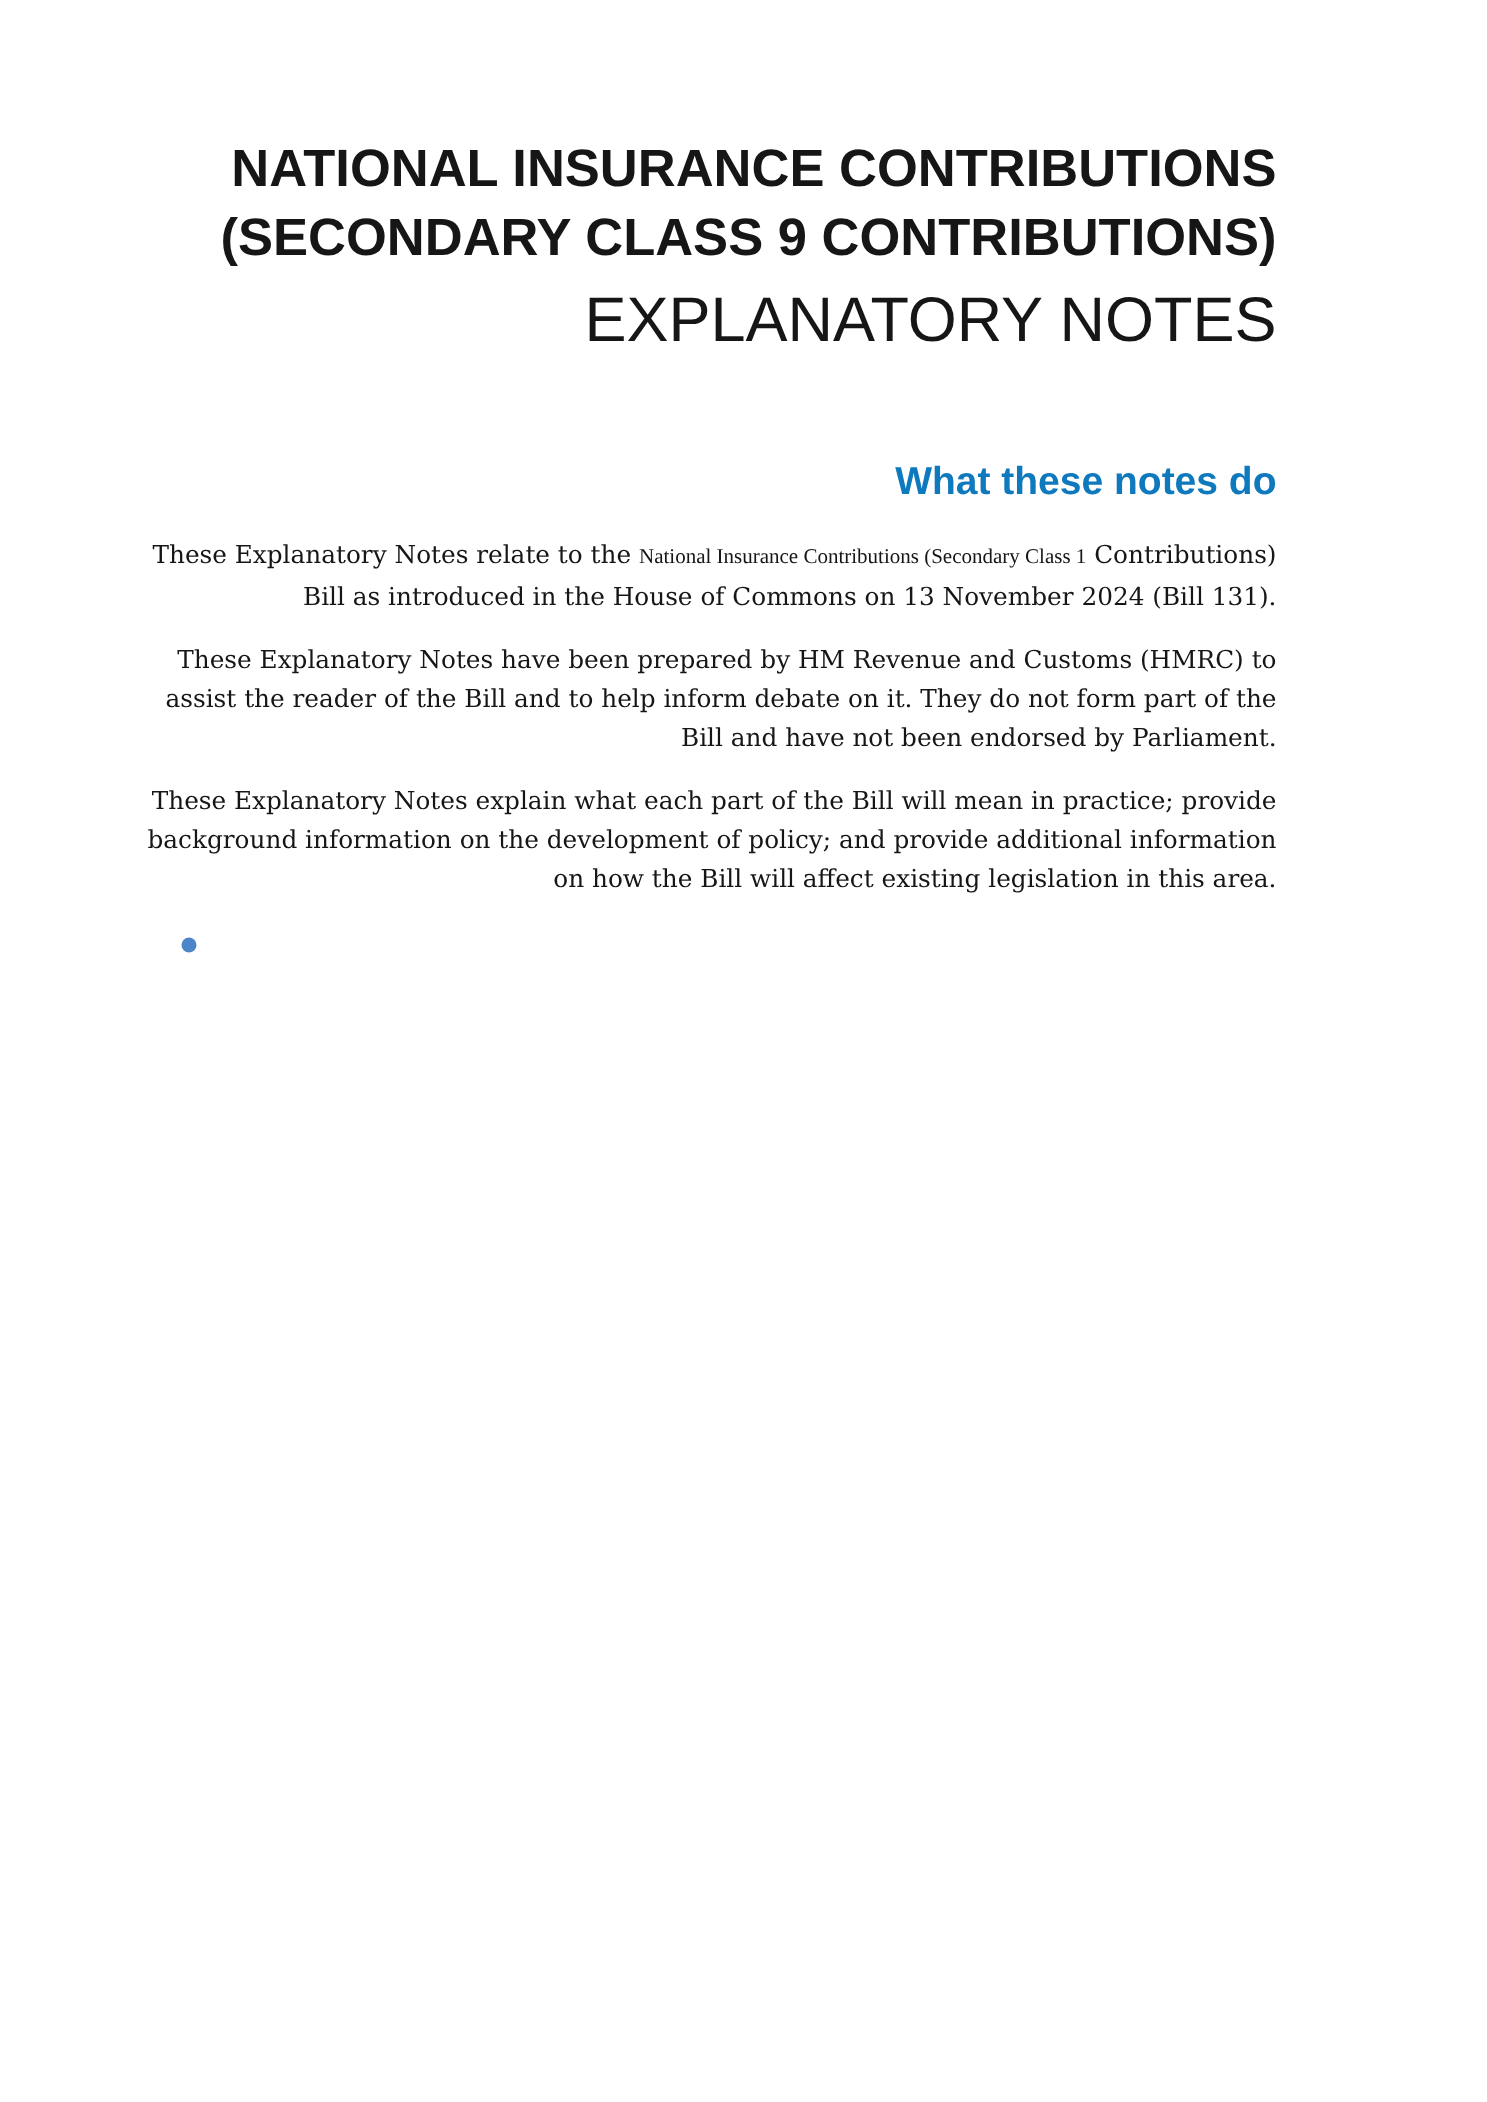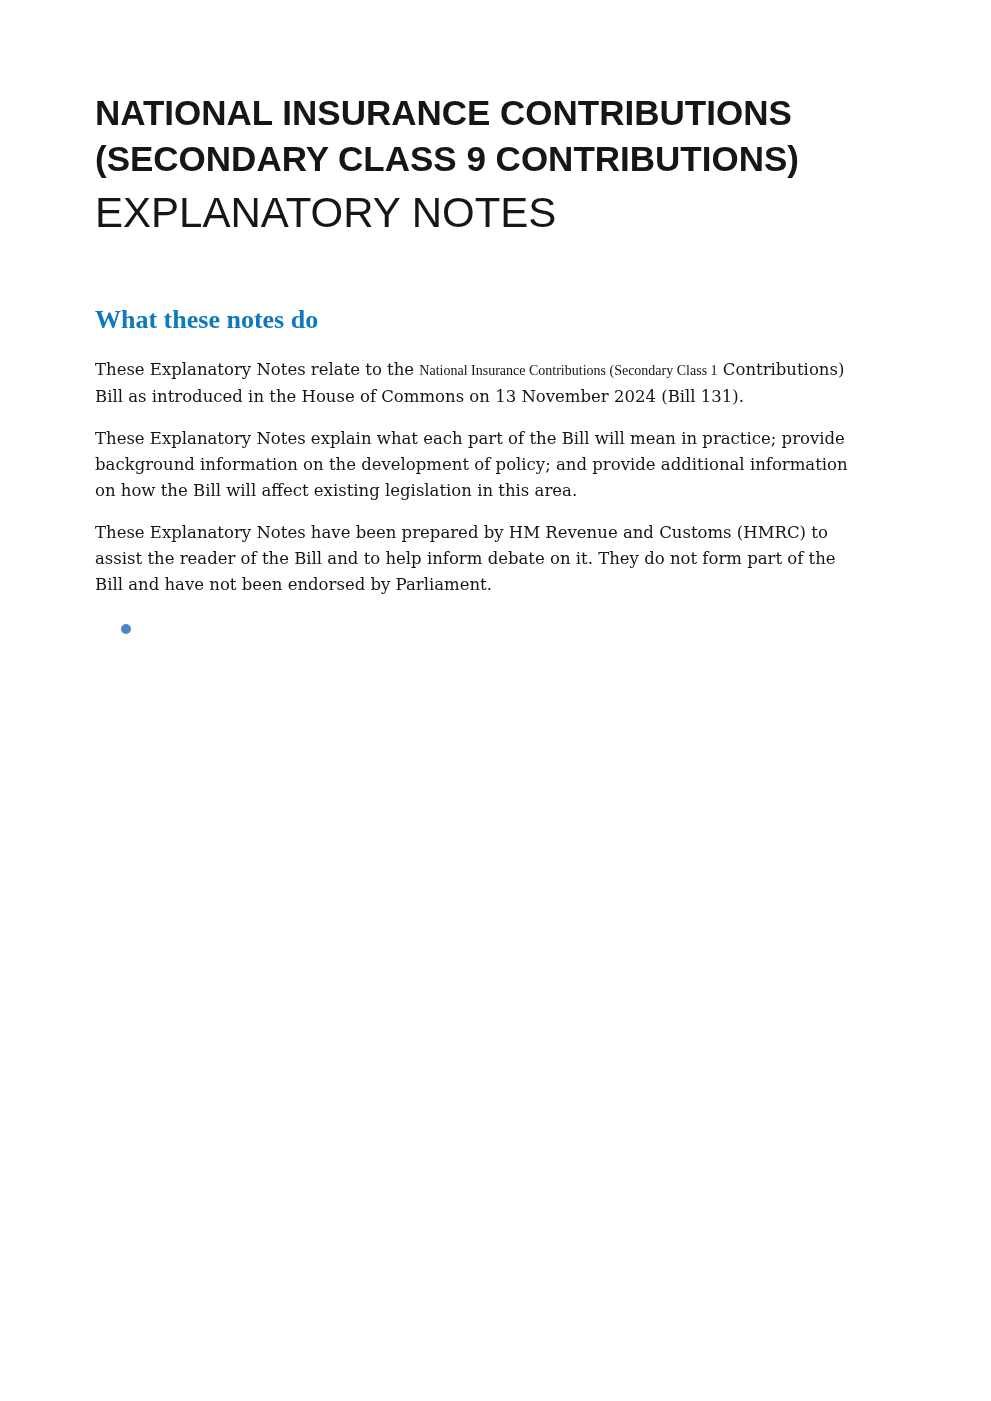--- a/index.html
+++ b/index.html
@@ -1,21 +1,21 @@
 <!DOCTYPE html>
 <html style="--heading-blue: #0F79BE; --bullet-blue: #4D86C8; --text-black: #161616; --page-bg: #FFFFFF;"><head>
 <meta charset="utf-8">
 <style>
   :root {
     --heading-blue: #0F79BE;
     --bullet-blue: #4D86C8;
     --text-black: #161616;
     --page-bg: #FFFFFF;
   }
-  * { margin: 0; padding: 0; box-sizing: border-box; }
+  * { margin: 0; padding: 0; box-sizing: border-box; text-align: right; }
   html, body { background: var(--page-bg); }
   body { font-family: "Liberation Sans", sans-serif; }
 
   .page {
     position: relative;
     width: 991px;
     height: 1401px;
     background: var(--page-bg);
     overflow: hidden;
   }
@@ -42,21 +42,21 @@
     margin-top: 8px;
     font-family: "Liberation Sans", sans-serif;
     font-weight: 400;
     font-size: 42px;
     line-height: 46px;
     color: var(--text-black);
   }
 
   .section-heading {
     margin-top: 68px;
-    font-family: Liberation Serif, serif;
+    font-family: Liberation Sans, sans-serif;
     font-weight: 700;
     font-size: 26px;
     line-height: 32px;
     color: var(--heading-blue);
   }
 
   .body-para {
     margin-top: 21px;
     font-family: "DejaVu Serif", serif;
     font-size: 16.5px;
@@ -120,23 +120,23 @@
       <span class="title-line">NATIONAL INSURANCE CONTRIBUTIONS</span>
       <span class="title-line">(SECONDARY CLASS 9 CONTRIBUTIONS)</span>
     </h1>
 
     <div class="doc-subtitle">EXPLANATORY NOTES</div>
 
     <h2 class="section-heading">What these notes do</h2>
 
     <p class="body-para"><span>These Explanatory Notes relate to the </span><span class="bill-name">National Insurance Contributions (Secondary Class 1</span><span> Contributions) Bill as introduced in the House of Commons on 13 November 2024 (Bill 131).</span></p>
 
+    <p class="body-para">These Explanatory Notes have been prepared by HM Revenue and Customs (HMRC) to assist the reader of the Bill and to help inform debate on it. They do not form part of the Bill and have not been endorsed by Parliament.</p>
+
     <p class="body-para">These Explanatory Notes explain what each part of the Bill will mean in practice; provide background information on the development of policy; and provide additional information on how the Bill will affect existing legislation in this area.</p>
-
-    <p class="body-para">These Explanatory Notes have been prepared by HM Revenue and Customs (HMRC) to assist the reader of the Bill and to help inform debate on it. They do not form part of the Bill and have not been endorsed by Parliament.</p>
 
     <ul class="bullet-list">
       <li class="bullet-item">
         <span class="bullet-marker"></span>
       </li>
     </ul>
 
   </div>
 
 </div>

